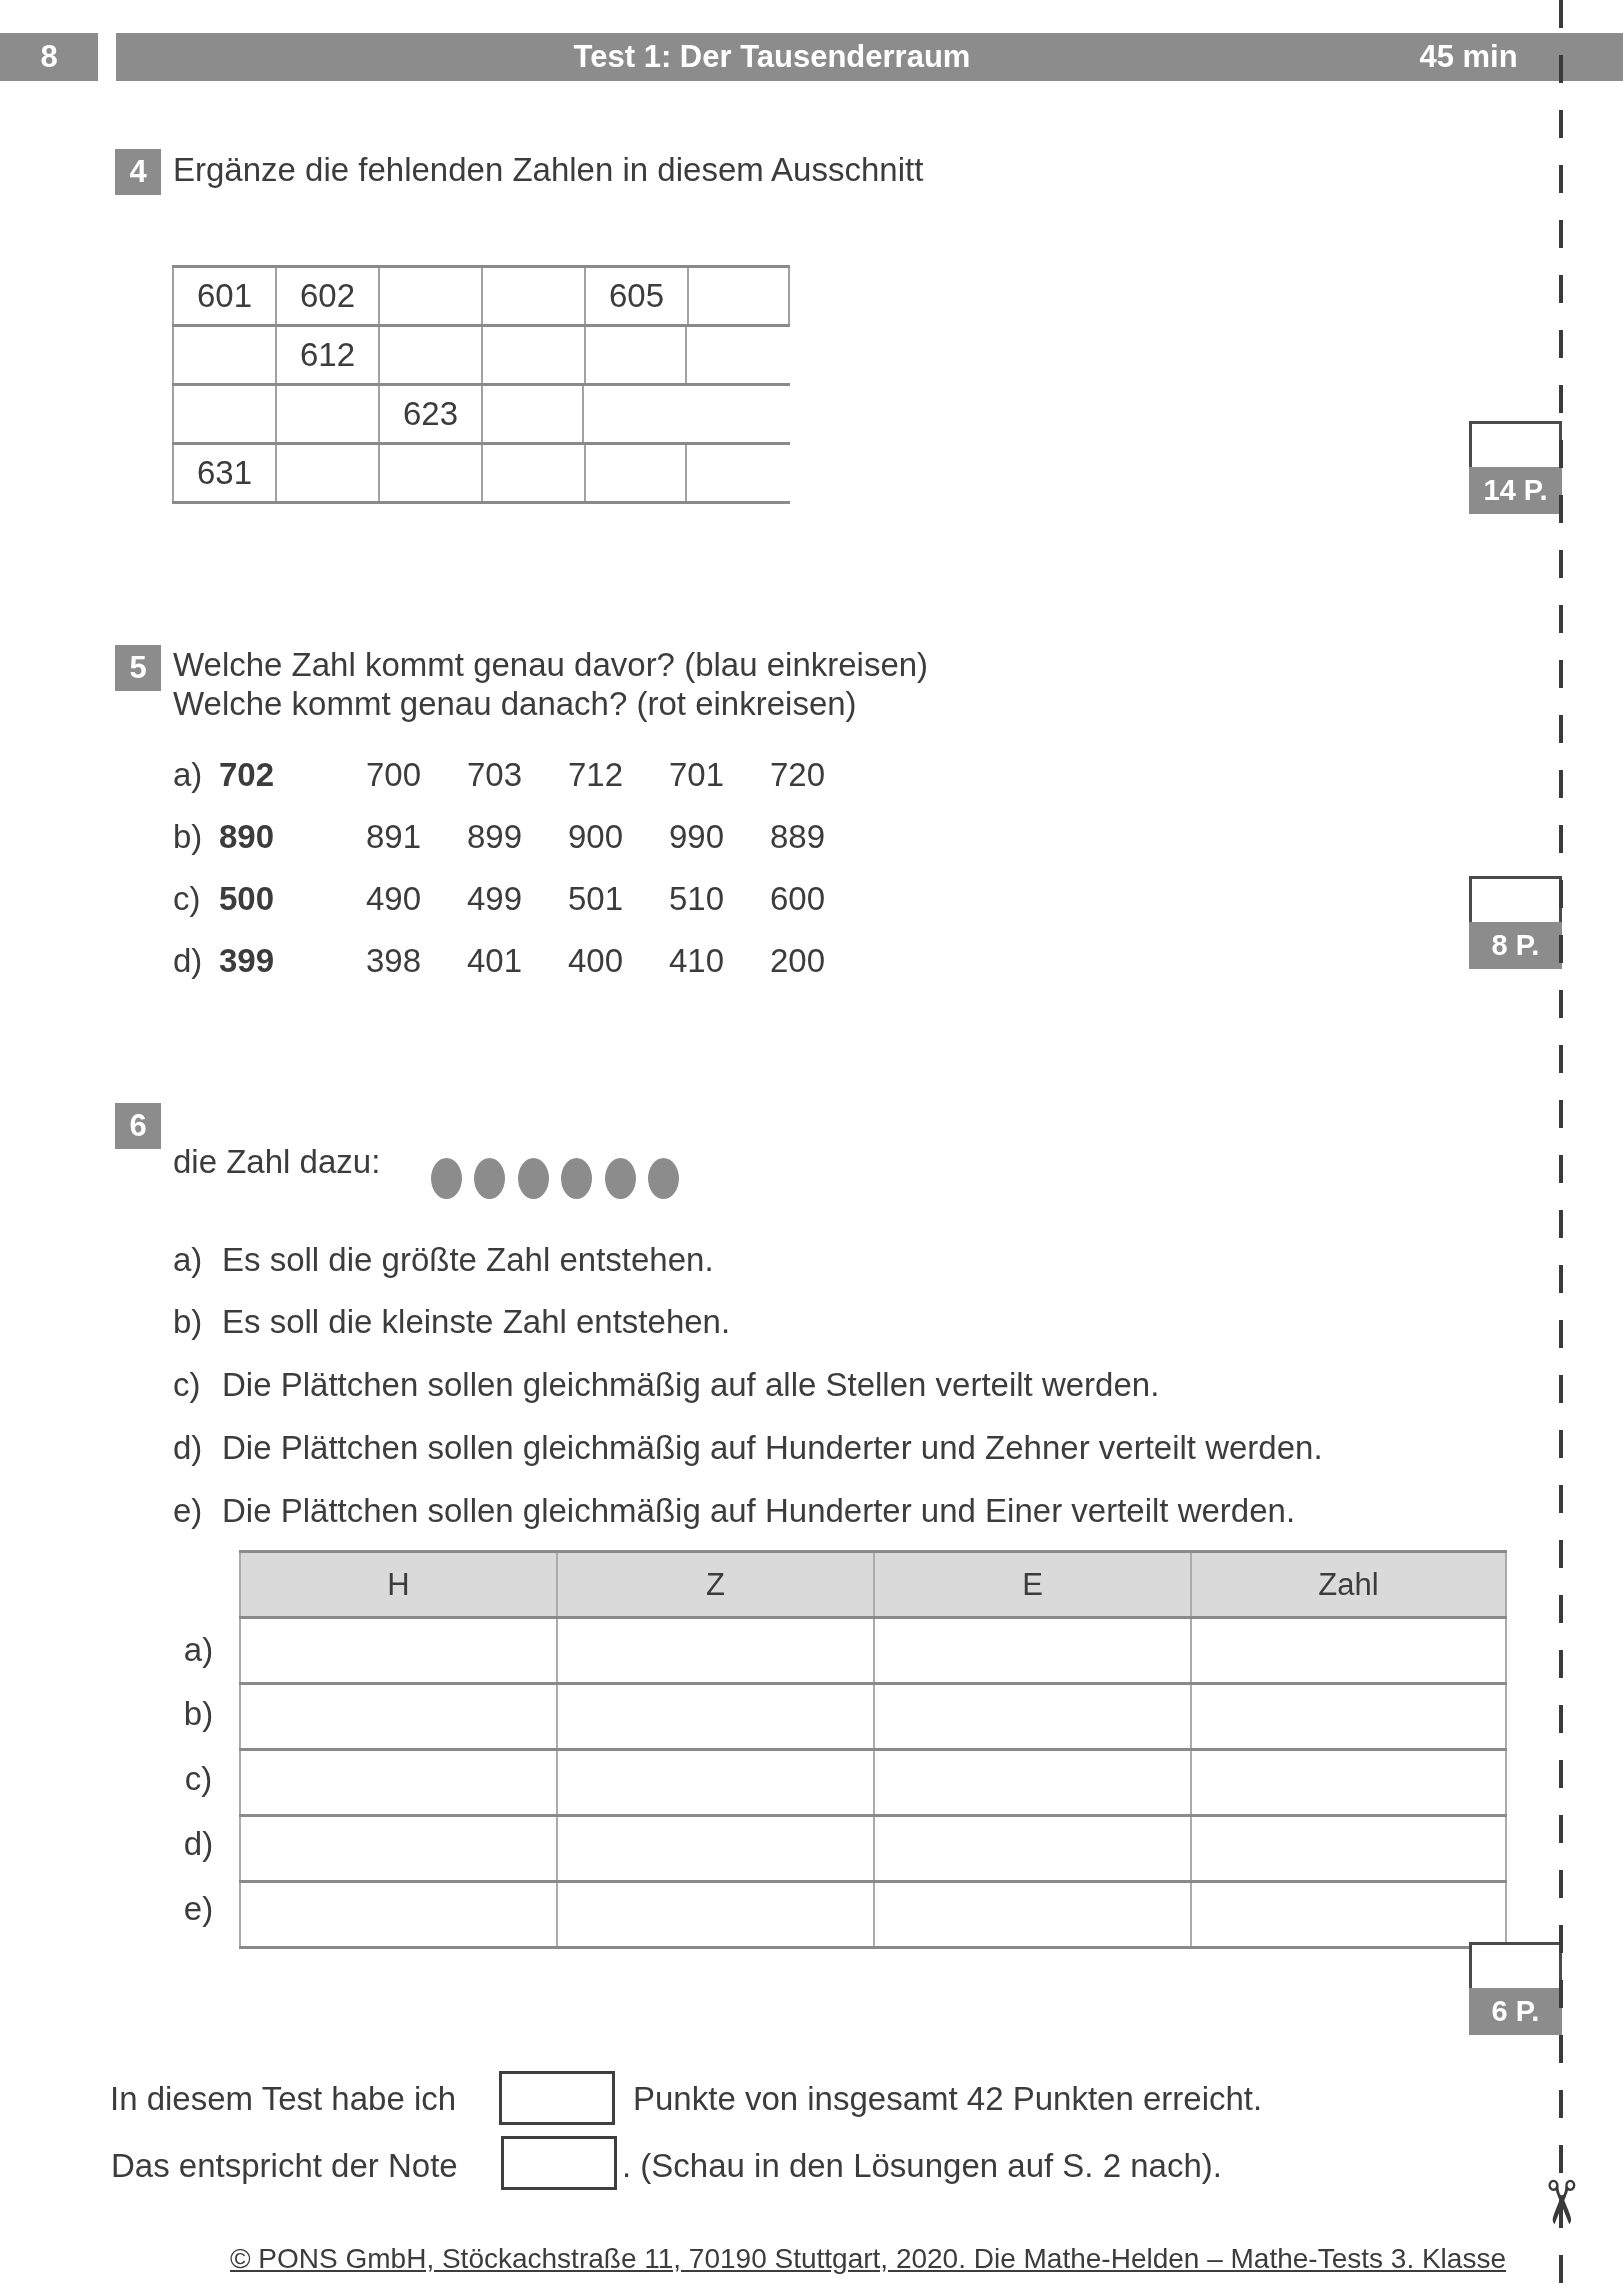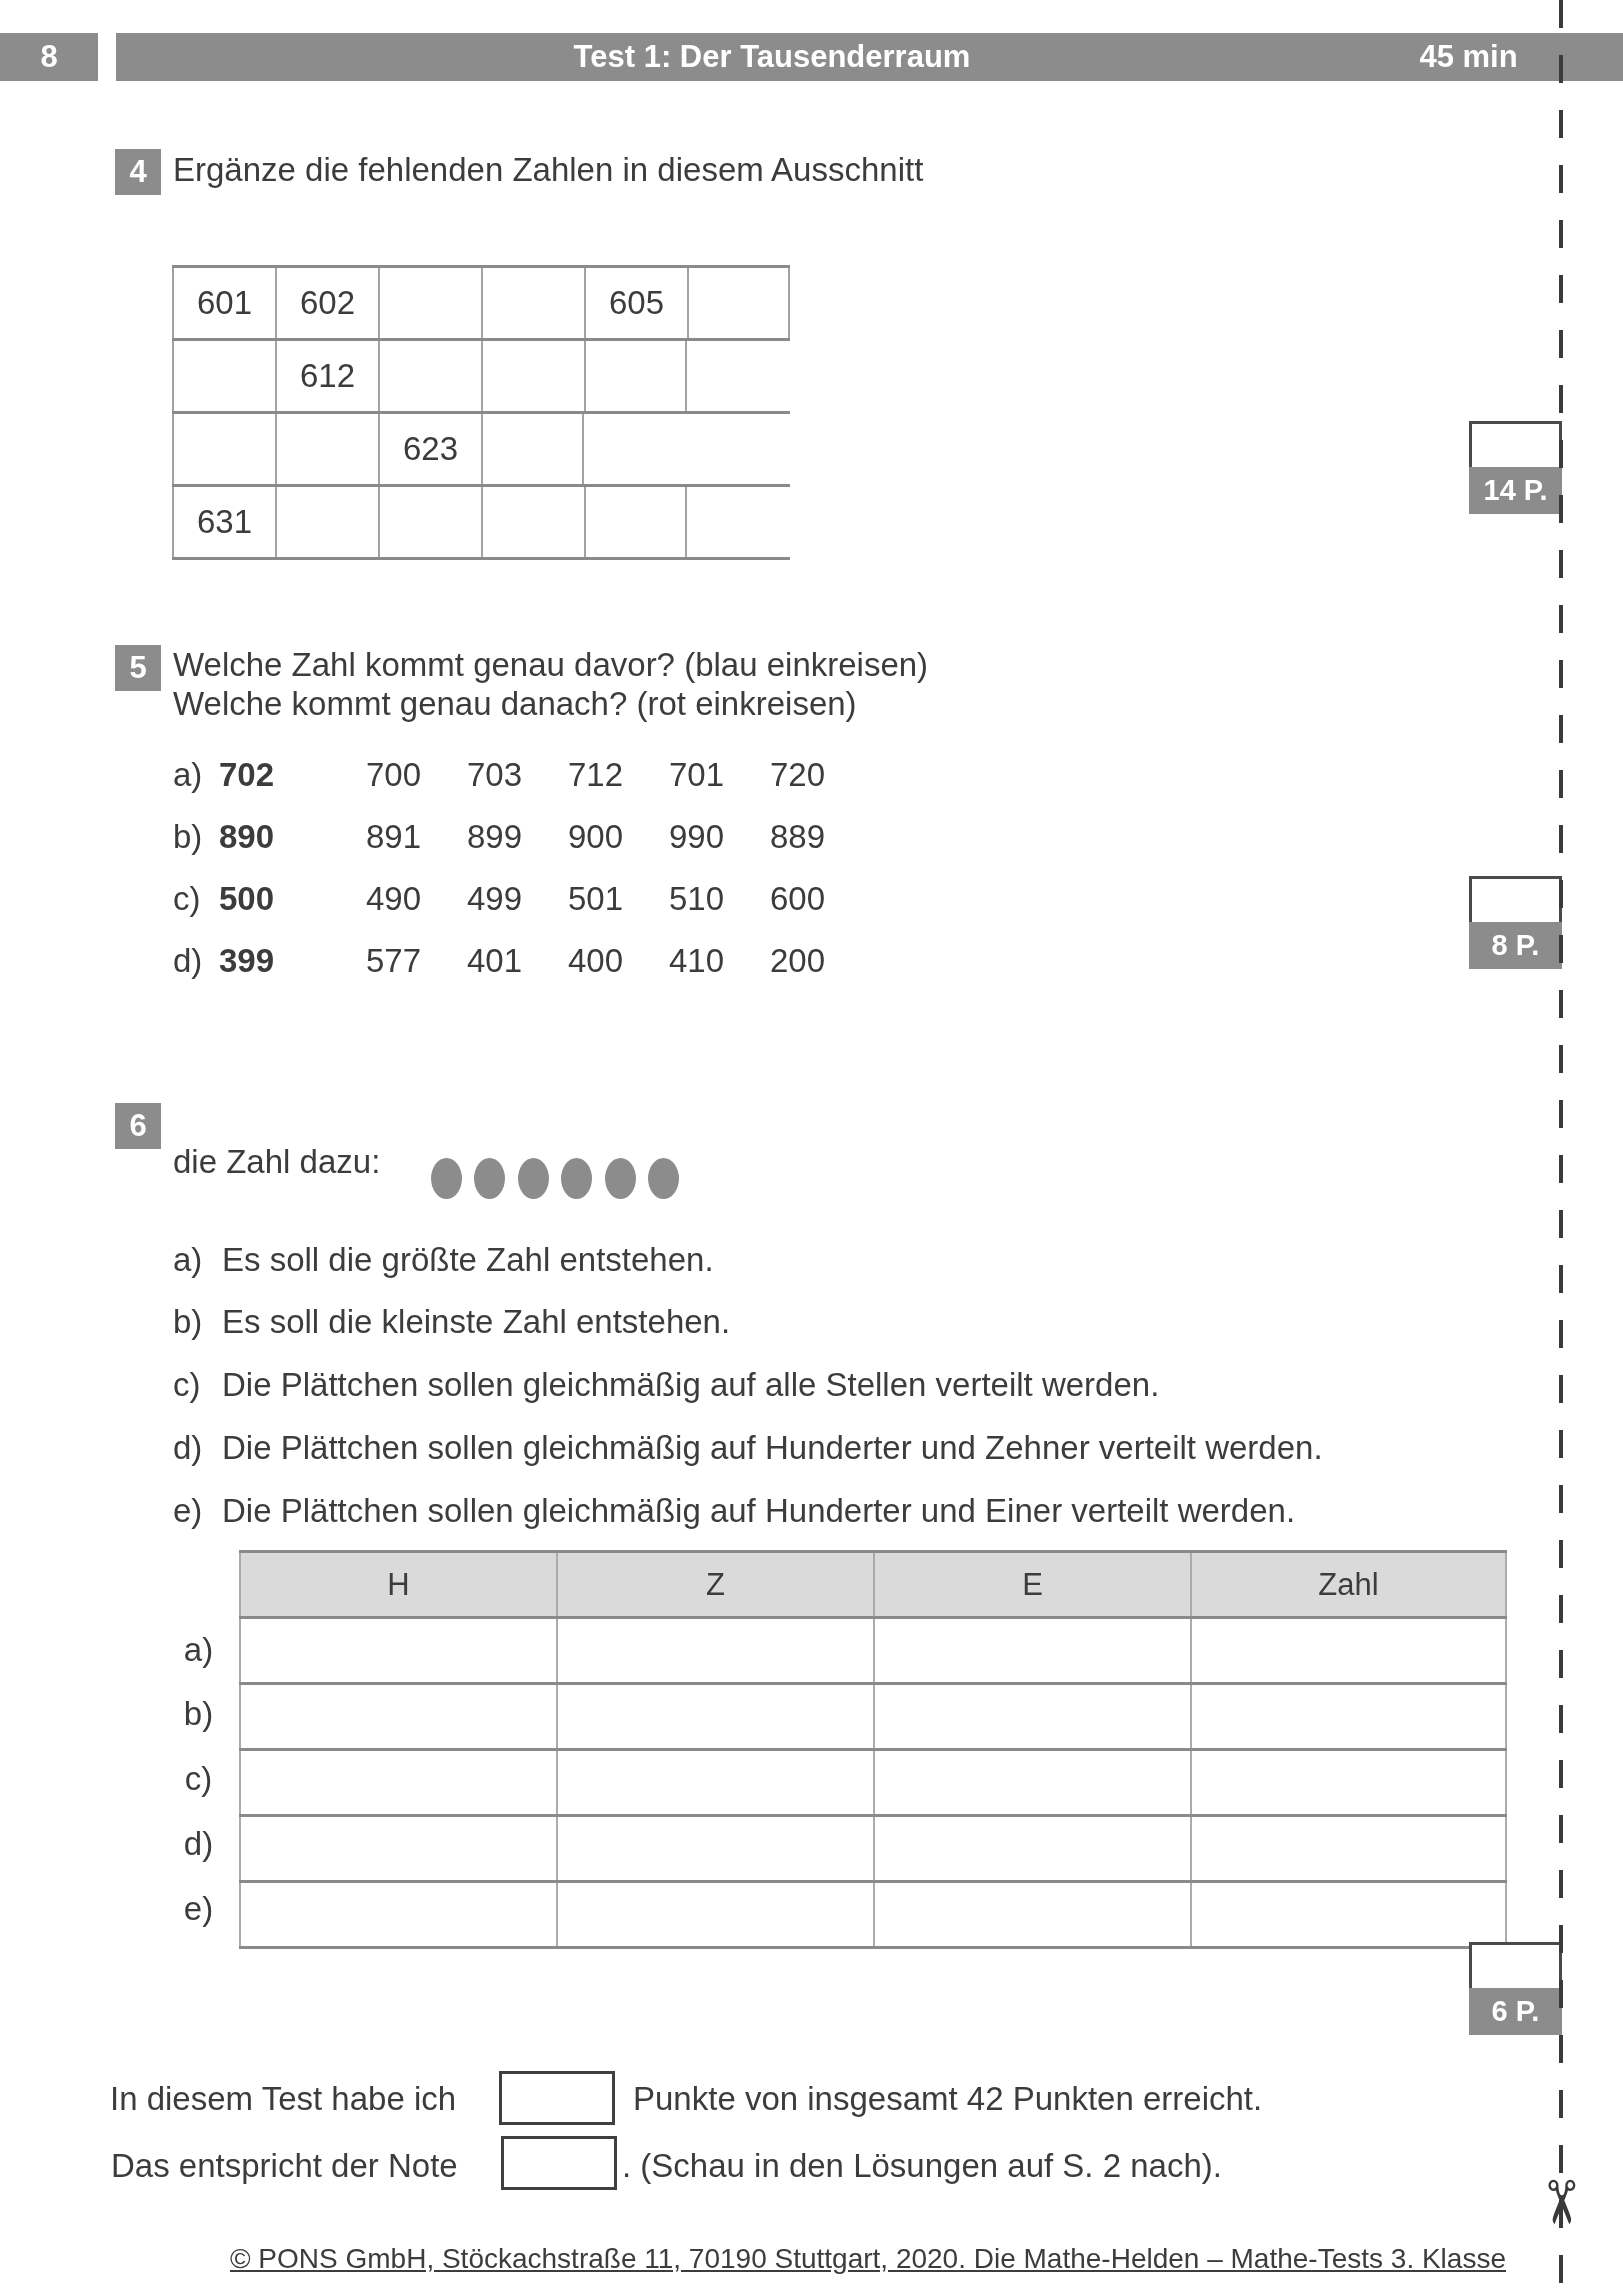--- a/index.html
+++ b/index.html
@@ -28,21 +28,21 @@
     background:#8c8c8c;color:#ffffff;
     display:flex;align-items:center;justify-content:center;
     font-size:31px;font-weight:bold;
   }
   .t-line{position:absolute;left:173px;font-size:33px;line-height:38px;white-space:nowrap;}
   
   #grid4{position:absolute;left:172px;top:265px;}
   .g-row{display:flex;border-top:3.3px solid #8a8a8a;}
   .g-row:last-child{border-bottom:3.3px solid #8a8a8a;}
   .g-cell{
-    box-sizing:border-box;width:103px;height:70px;
+    box-sizing:border-box;width:103px;height:56px;
     border-left:2px solid #a2a2a2;
     display:flex;align-items:center;justify-content:center;
     font-size:33px;
   }
   .g-row .g-cell:last-child{border-right:2px solid #a2a2a2;}
   
   .badge{position:absolute;left:1469px;width:93px;}
   .badge .write{box-sizing:border-box;height:46px;background:#ffffff;border:3.3px solid #4a4a4a;border-bottom:none;}
   .badge .pts{
     height:47px;background:#8c8c8c;color:#ffffff;
@@ -168,21 +168,21 @@
     <span class="t5-given">500</span>
     <span class="t5-opt">490</span>
     <span class="t5-opt">499</span>
     <span class="t5-opt">501</span>
     <span class="t5-opt">510</span>
     <span class="t5-opt">600</span>
   </div>
   <div class="t5-row" style="top:942px;">
     <span class="t5-label">d)</span>
     <span class="t5-given">399</span>
-    <span class="t5-opt">577</span>
+    <span class="t5-opt">398</span>
     <span class="t5-opt">401</span>
     <span class="t5-opt">400</span>
     <span class="t5-opt">410</span>
     <span class="t5-opt">200</span>
   </div>
 
   <div class="badge" style="top:876px;">
     <div class="write"></div>
     <div class="pts">8 P.</div>
   </div>

